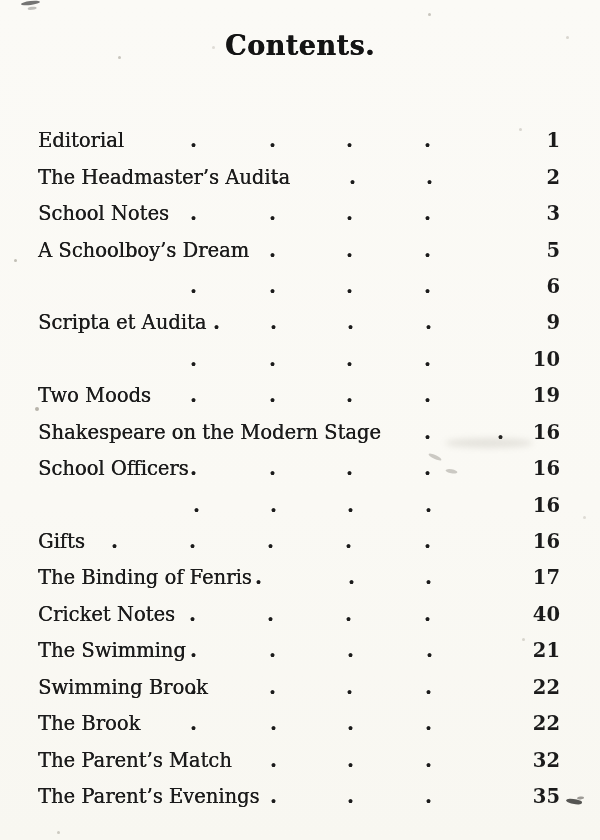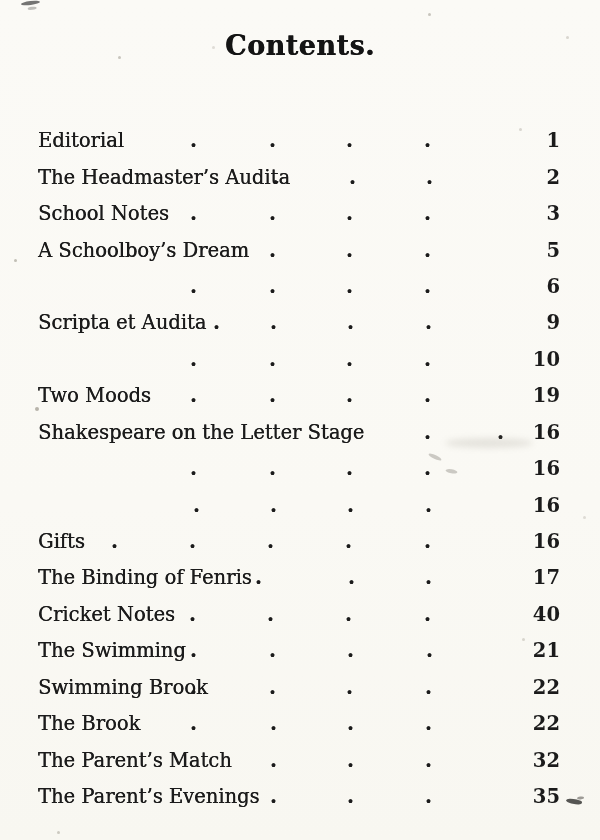--- a/index.html
+++ b/index.html
@@ -141,27 +141,28 @@
     <div class="row">
       <span class="t">Two Moods</span>
       <span class="p">19</span>
     <span class="dot" style="left: 190px;">.</span>
         <span class="dot" style="left: 269px;">.</span>
         <span class="dot" style="left: 346px;">.</span>
         <span class="dot" style="left: 424px;">.</span>
       </div>
 
     <div class="row">
-      <span class="t">Shakespeare on the Letter Stage</span>
+      <span class="t">Shakespeare on the Modern Stage</span>
       <span class="p">16</span>
     <span class="dot" style="left: 424px;">.</span>
         <span class="dot" style="left: 497px;">.</span>
       </div>
 
     <div class="row">
+      <span class="t">School Officers</span>
       <span class="p">16</span>
     <span class="dot" style="left: 190px;">.</span>
         <span class="dot" style="left: 269px;">.</span>
         <span class="dot" style="left: 346px;">.</span>
         <span class="dot" style="left: 424px;">.</span>
       </div>
 
     <div class="row">
       <span class="p">16</span>
     <span class="dot" style="left: 193px;">.</span>

